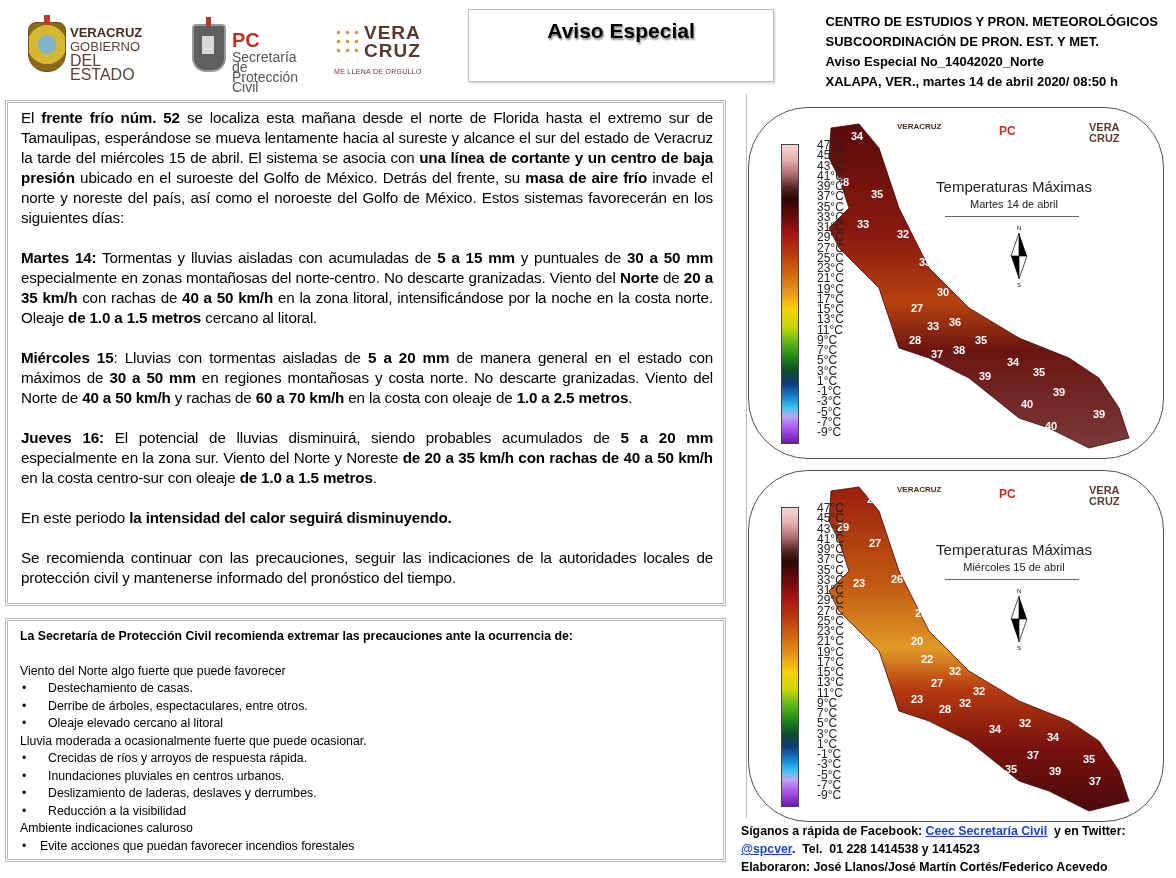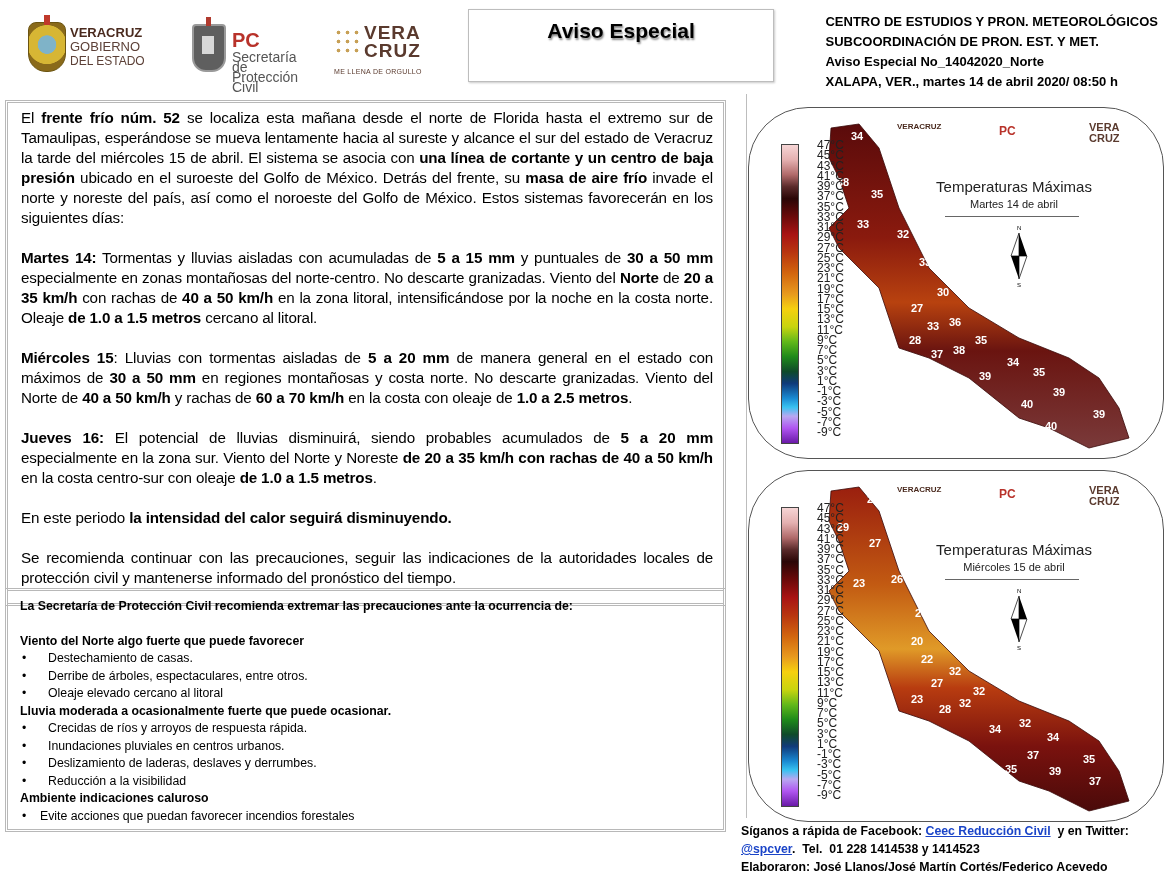--- a/index.html
+++ b/index.html
@@ -5,21 +5,21 @@
   html, body { margin:0; padding:0; background:#ffffff; }
   body { width:1176px; height:878px; position:relative; overflow:hidden; font-family:"Liberation Sans", sans-serif; color:#000; }
 
   
   .logos { position:absolute; left:20px; top:14px; width:420px; height:70px; }
   .logo-gob { position:absolute; left:8px; top:4px; width:130px; height:60px; }
   .shield { position:absolute; left:0; top:4px; width:36px; height:48px; border-radius:8px 8px 18px 18px; background:radial-gradient(circle at 50% 45%, #7fb3c8 0 28%, #d7b634 30% 60%, #8a6a1a 62%); border:1px solid #6b5410; }
   .shield::before { content:""; position:absolute; left:15px; top:-8px; width:6px; height:10px; background:#c0392b; }
   .logo-gob .t1 { position:absolute; left:42px; top:8px; font-weight:bold; font-size:13px; color:#4a2a1e; line-height:14px; }
   .logo-gob .t2 { position:absolute; left:42px; top:22px; font-size:13px; color:#5c4037; line-height:14px; }
-  .logo-gob .t3 { position:absolute; left:42px; top:36px; font-size:12px; color:#5c4037; line-height:14px; }
+  .logo-gob .t3 { position:absolute; left:42px; top:36px; font-size:16px; color:#5c4037; line-height:14px; }
 
   .logo-pc { position:absolute; left:168px; top:6px; width:120px; height:60px; }
   .pc-shield { position:absolute; left:4px; top:4px; width:30px; height:44px; background:#5f5f5f; border-radius:4px 4px 14px 14px; border:2px solid #9a9a9a; }
   .pc-shield::before { content:""; position:absolute; left:12px; top:-9px; width:5px; height:9px; background:#b03a2e; }
   .pc-shield::after { content:""; position:absolute; left:8px; top:10px; width:12px; height:18px; background:#d8d8d8; }
   .logo-pc .big { position:absolute; left:44px; top:10px; font-size:20px; font-weight:bold; color:#b8322a; line-height:20px; }
   .logo-pc .small { position:absolute; left:44px; top:32px; font-size:14px; color:#555; line-height:10px; width:80px; }
 
   .logo-ver { position:absolute; left:312px; top:6px; width:110px; height:66px; }
   .pattern { position:absolute; left:2px; top:8px; width:26px; height:26px; background:
@@ -34,23 +34,23 @@
 
   
   .hdr-right { position:absolute; right:18px; top:12px; text-align:left; font-weight:bold; font-size:13px; line-height:20px; }
 
   
   .main-panel { position:absolute; left:5px; top:100px; width:721px; height:506px; border:3px double #b8b8b8; box-sizing:border-box; padding:5px 10px 0 13px; }
   .main-panel p { margin:0 0 20px 0; font-size:15.2px; line-height:20px; text-align:justify; letter-spacing:-0.15px; }
   .main-panel b { font-weight:bold; }
 
   
-  .rec-panel { position:absolute; left:5px; top:588px; width:721px; height:244px; border:3px double #b8b8b8; box-sizing:border-box; padding:7px 10px 0 12px; font-size:12.3px; line-height:17.5px; }
+  .rec-panel { position:absolute; left:5px; top:618px; width:721px; height:244px; border:3px double #b8b8b8; box-sizing:border-box; padding:7px 10px 0 12px; font-size:12.3px; line-height:17.5px; }
   .rec-panel .intro { font-weight:bold; margin-bottom:17px; }
-  .rec-panel .sec { font-weight:bold; }
+  .rec-panel .sec { font-weight:normal; }
   .rec-panel ul { list-style:none; margin:0; padding:0; }
   .rec-panel li { position:relative; padding-left:28px; }
   .rec-panel li::before { content:"•"; position:absolute; left:2px; }
   .rec-panel ul.tight li { padding-left:20px; }
 
   
   .vline { position:absolute; left:746px; top:94px; width:1px; height:724px; background:#bdbdbd; }
 
   
   .map-card { position:absolute; left:748px; width:414px; height:350px; border:1px solid #555; border-radius:60px; background:#fff; overflow:hidden; }
@@ -319,19 +319,19 @@
     <polygon points="12,9 20,32 12,32" fill="#000"></polygon>
     <polygon points="12,9 4,32 12,32" fill="#fff" stroke="#000" stroke-width="0.7"></polygon>
     <polygon points="4,32 12,32 12,55" fill="#000"></polygon>
     <polygon points="20,32 12,32 12,55" fill="#fff" stroke="#000" stroke-width="0.7"></polygon>
     <text x="10" y="63" font-size="6" font-family="Liberation Sans, sans-serif">S</text>
   </svg>
 </div>
 
 <div class="footer">
   <div>
-    <span>Síganos a rápida de Facebook: </span><a href="#">Ceec Reducción Civil</a><span style="white-space:pre;">  y en Twitter:</span>
+    <span>Síganos a rápida de Facebook: </span><a href="#">Ceec Secretaría Civil</a><span style="white-space:pre;">  y en Twitter:</span>
   </div>
   <div>
     <a href="#">@spcver</a><span style="white-space:pre;">.  Tel.  01 228 1414538 y 1414523</span>
   </div>
   <div>Elaboraron: José Llanos/José Martín Cortés/Federico Acevedo</div>
 </div>
 
 </body></html>

